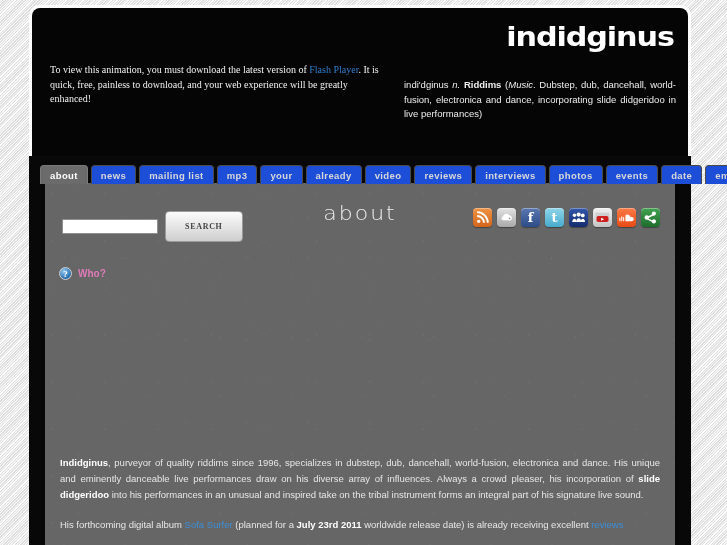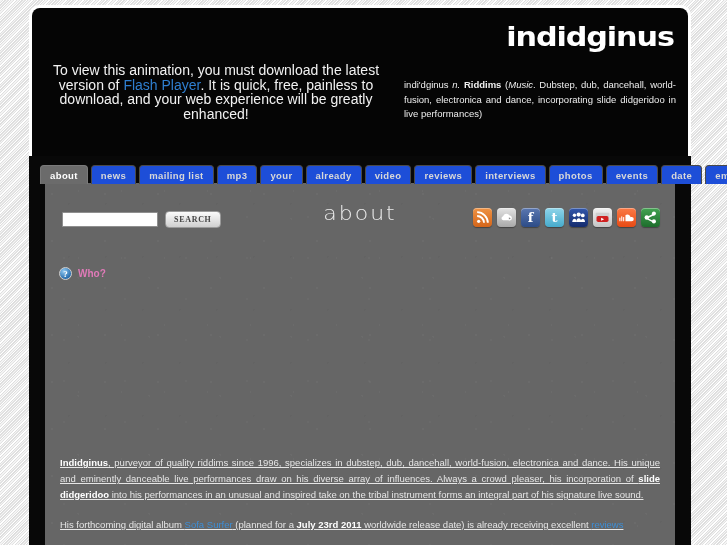--- a/index.html
+++ b/index.html
@@ -42,24 +42,24 @@
     background: #050505;
     border-radius: 8px 8px 0 0;
     overflow: hidden;
   }
 
   
   #flash-notice {
     position: absolute;
     left: 18px; top: 55px;
     width: 332px;
-    text-align: center;
     color: #f2f2f2;
-    font-size: 14px;
+    font-size: 10px;
     line-height: 14.5px;
+    font-family: Liberation Serif, serif;
   }
   #flash-notice a { color: #2f7fd0; text-decoration: none; }
 
   
   #brand {
     position: absolute;
     left: 372px; top: 14px;
     width: 272px;
   }
   #logo {
@@ -149,22 +149,22 @@
   #search-input {
     width: 96px; height: 15px;
     border: 1px solid #8f8f8f;
     background: #ffffff;
     font-size: 10px;
     padding: 0 3px;
     border-radius: 1px;
     outline: none;
   }
   #search-button {
-    height: 17px;
-    padding: 0 8px;
+    height: 31px;
+    padding: 0 19px;
     font-size: 8px;
     font-weight: bold;
     letter-spacing: 0.7px;
     color: #444444;
     background: linear-gradient(#fbfbfb, #cfcfcf);
     border: 1px solid #9a9a9a;
     border-radius: 4px;
     cursor: pointer;
     font-family: "Liberation Serif", serif;
   }
@@ -231,21 +231,21 @@
   
   #copy {
     position: absolute;
     left: 15px; top: 272px;
     width: 600px;
     color: #e6e6e6;
     font-size: 9.5px;
     line-height: 16px;
     text-align: justify;
   }
-  #copy p { margin: 0 0 14px 0; text-decoration: underline; }
+  #copy p { margin: 0 0 14px 0; }
   #copy b { color: #ffffff; }
   #copy a { color: #3d8ed6; text-decoration: none; }
 </style>
 </head>
 <body>
 
 <div id="shell">
 
   <div id="header-outline"></div>
 

